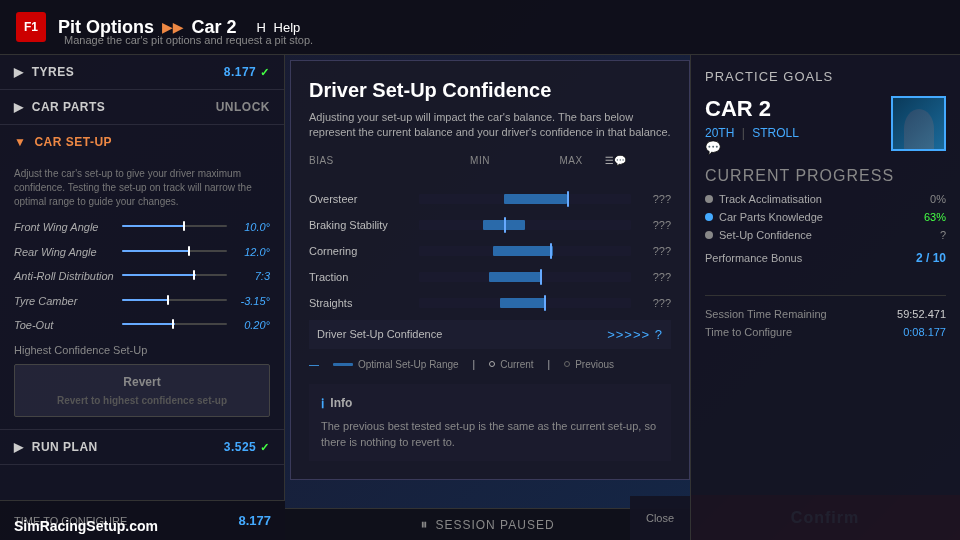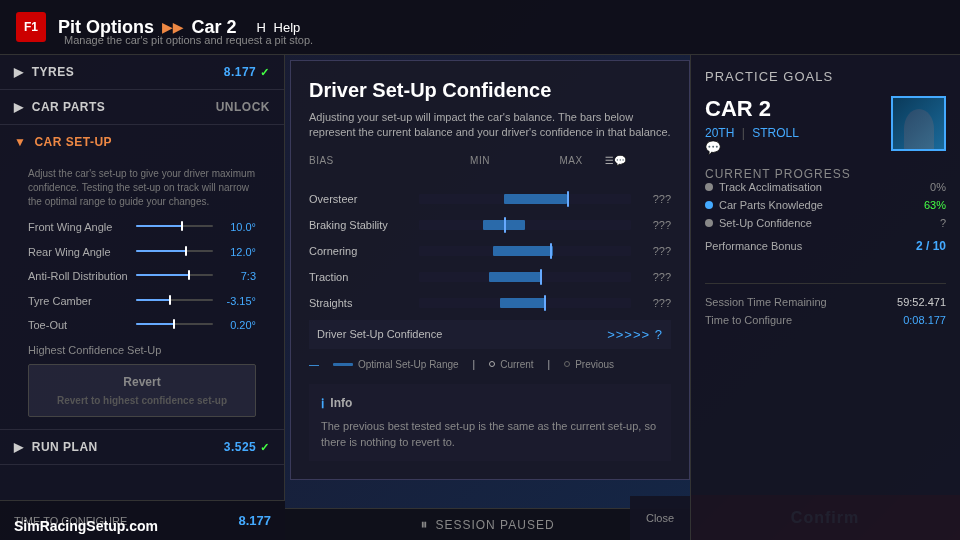--- a/index.html
+++ b/index.html
@@ -101,33 +101,34 @@
     .sidebar-section-value {
       color: #4af;
       font-size: 12px;
     }
     .sidebar-check {
       color: #4f4;
       font-size: 11px;
       margin-left: 4px;
     }
     .sidebar-section-content {
-      padding: 8px 28px 12px;
+      padding: 8px 14px 12px;
       font-size: 11px;
       color: #888;
       line-height: 1.5;
     }
     .sidebar-section-content.car-setup {
       display: block;
     }
     .setup-row {
       display: flex;
       align-items: center;
       justify-content: space-between;
       margin-bottom: 8px;
+      font-style: italic;
     }
     .setup-label {
       color: #aaa;
       font-size: 11px;
       min-width: 100px;
     }
     .setup-slider-container {
       flex: 1;
       margin: 0 8px;
       position: relative;
@@ -421,23 +422,24 @@
       position: absolute;
       bottom: 0; left: 50%;
       transform: translateX(-50%);
       width: 30px; height: 40px;
       background: linear-gradient(135deg, #2a4a6a, #3a6a8a);
       border-radius: 50% 50% 0 0;
     }
 
     .current-progress-title {
       color: #888;
-      font-size: 12px;
+      font-size: 16px;
       text-transform: uppercase;
       letter-spacing: 1px;
+      margin-bottom: 8px;
     }
     .progress-row {
       display: flex;
       align-items: center;
       justify-content: center;
       margin-bottom: 6px;
       font-size: 11px;
     }
     .progress-dot {
       width: 8px; height: 8px;

